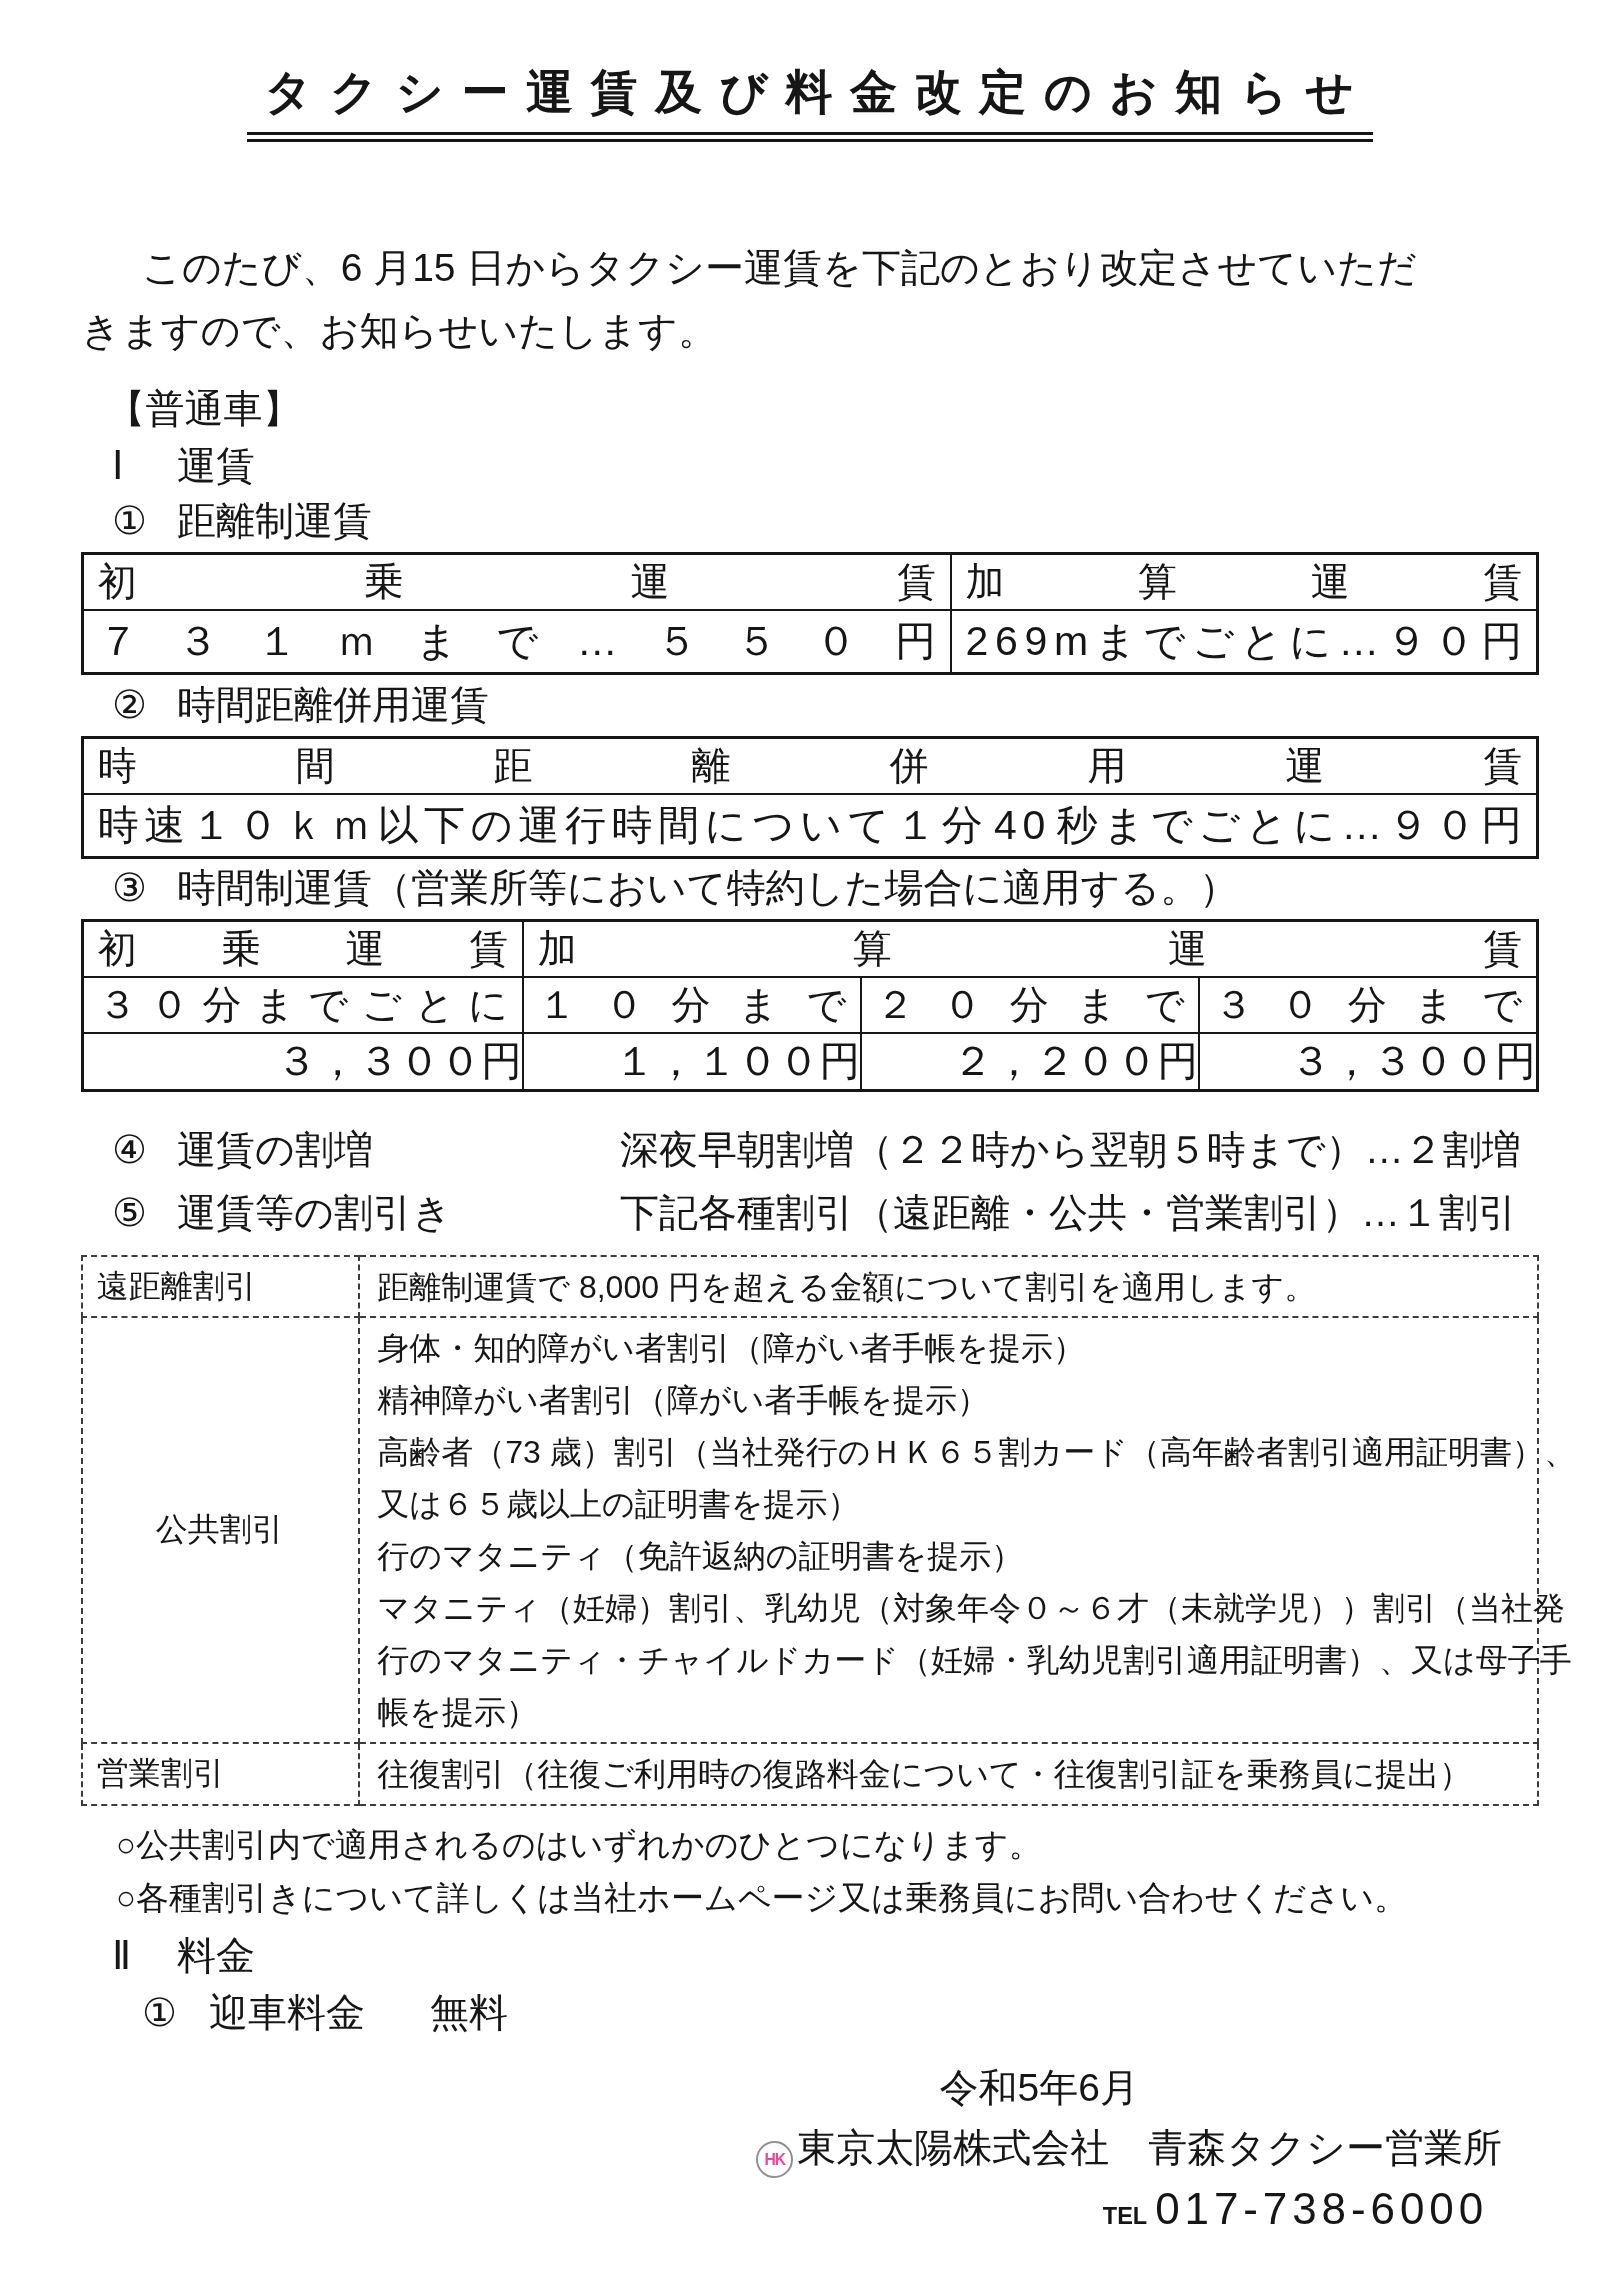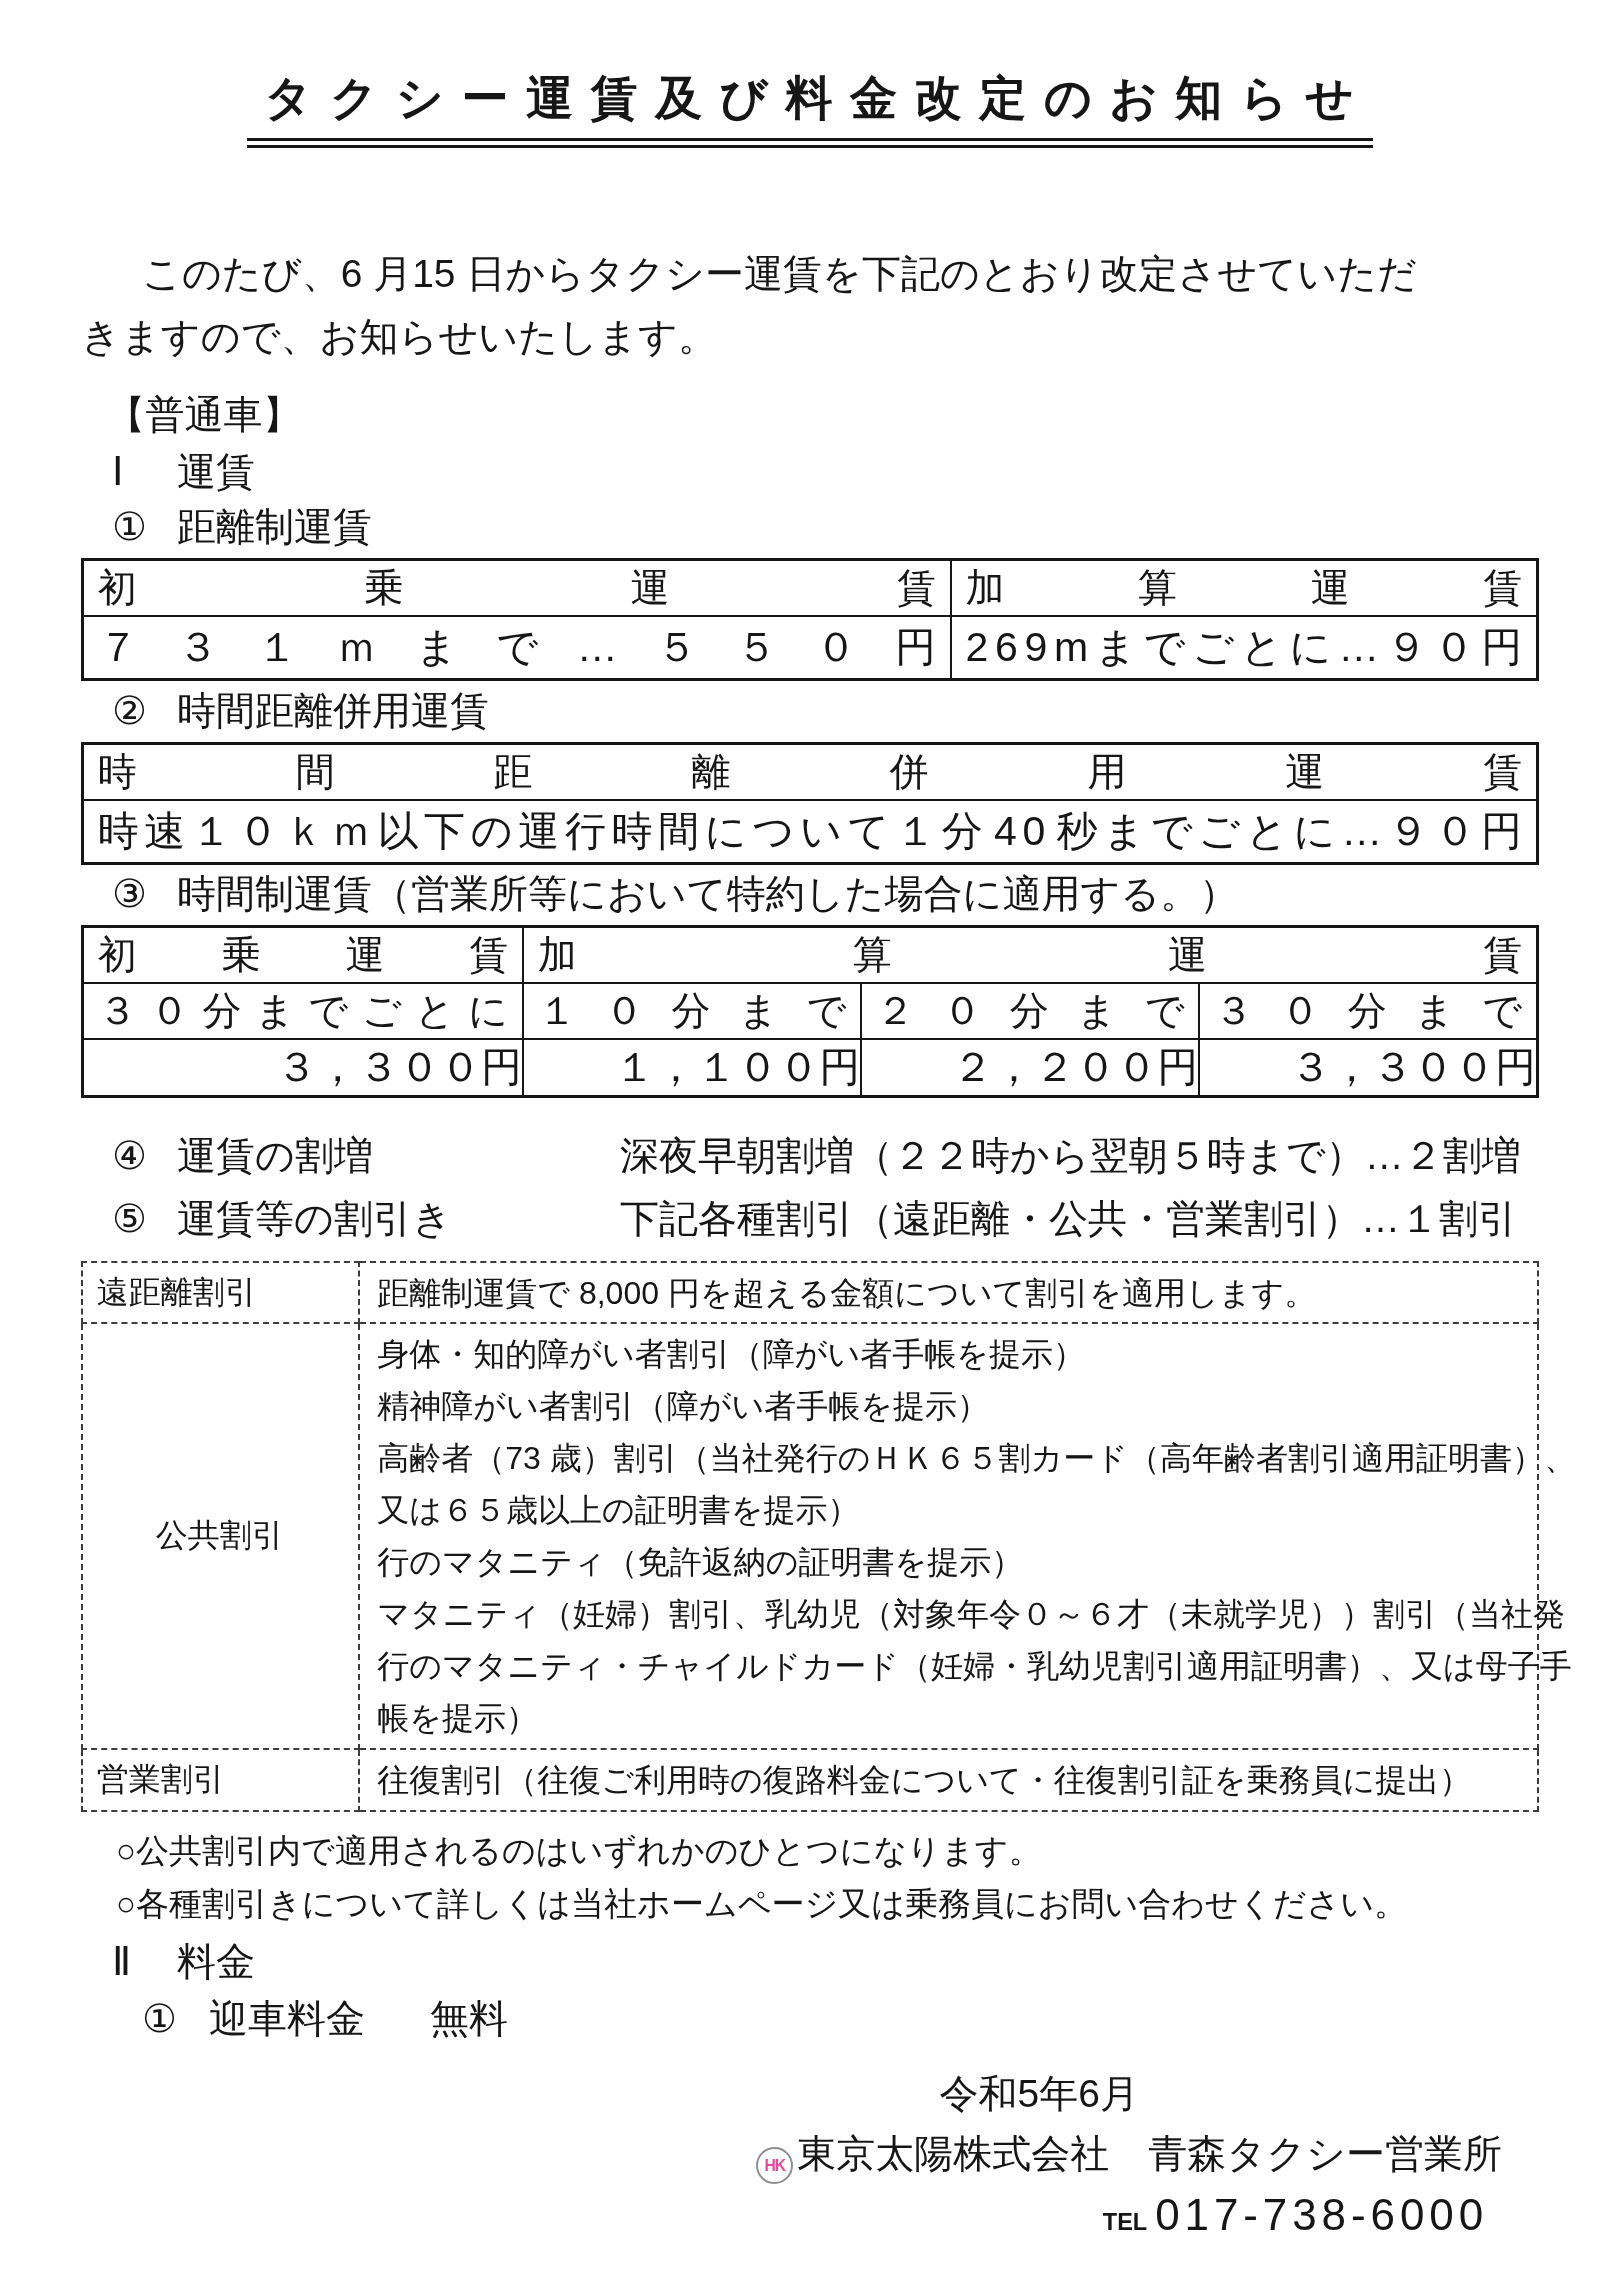--- a/index.html
+++ b/index.html
@@ -2,21 +2,21 @@
 <html lang="ja"><head>
 <meta charset="utf-8">
 <style>
   html,body{margin:0;padding:0;background:#fff;}
   body{
     width:1620px;height:2292px;overflow:hidden;
     font-family:"Liberation Sans","DejaVu Sans",sans-serif;
     color:#161616;
     -webkit-font-smoothing:antialiased;
   }
-  .page{box-sizing:border-box;width:1620px;height:1788px;padding:12px 81px;}
+  .page{box-sizing:border-box;width:1620px;height:1788px;padding:6px 81px;}
 
   
   .title-wrap{text-align:center;padding-top:57px;}
   .title{
     display:inline-block;margin:0;
     font-size:47px;font-weight:600;line-height:1.25;
     letter-spacing:17.6px;padding:0 2px 9.8px 17.6px;
     border-bottom:10.8px double #161616;
     white-space:nowrap;
   }

